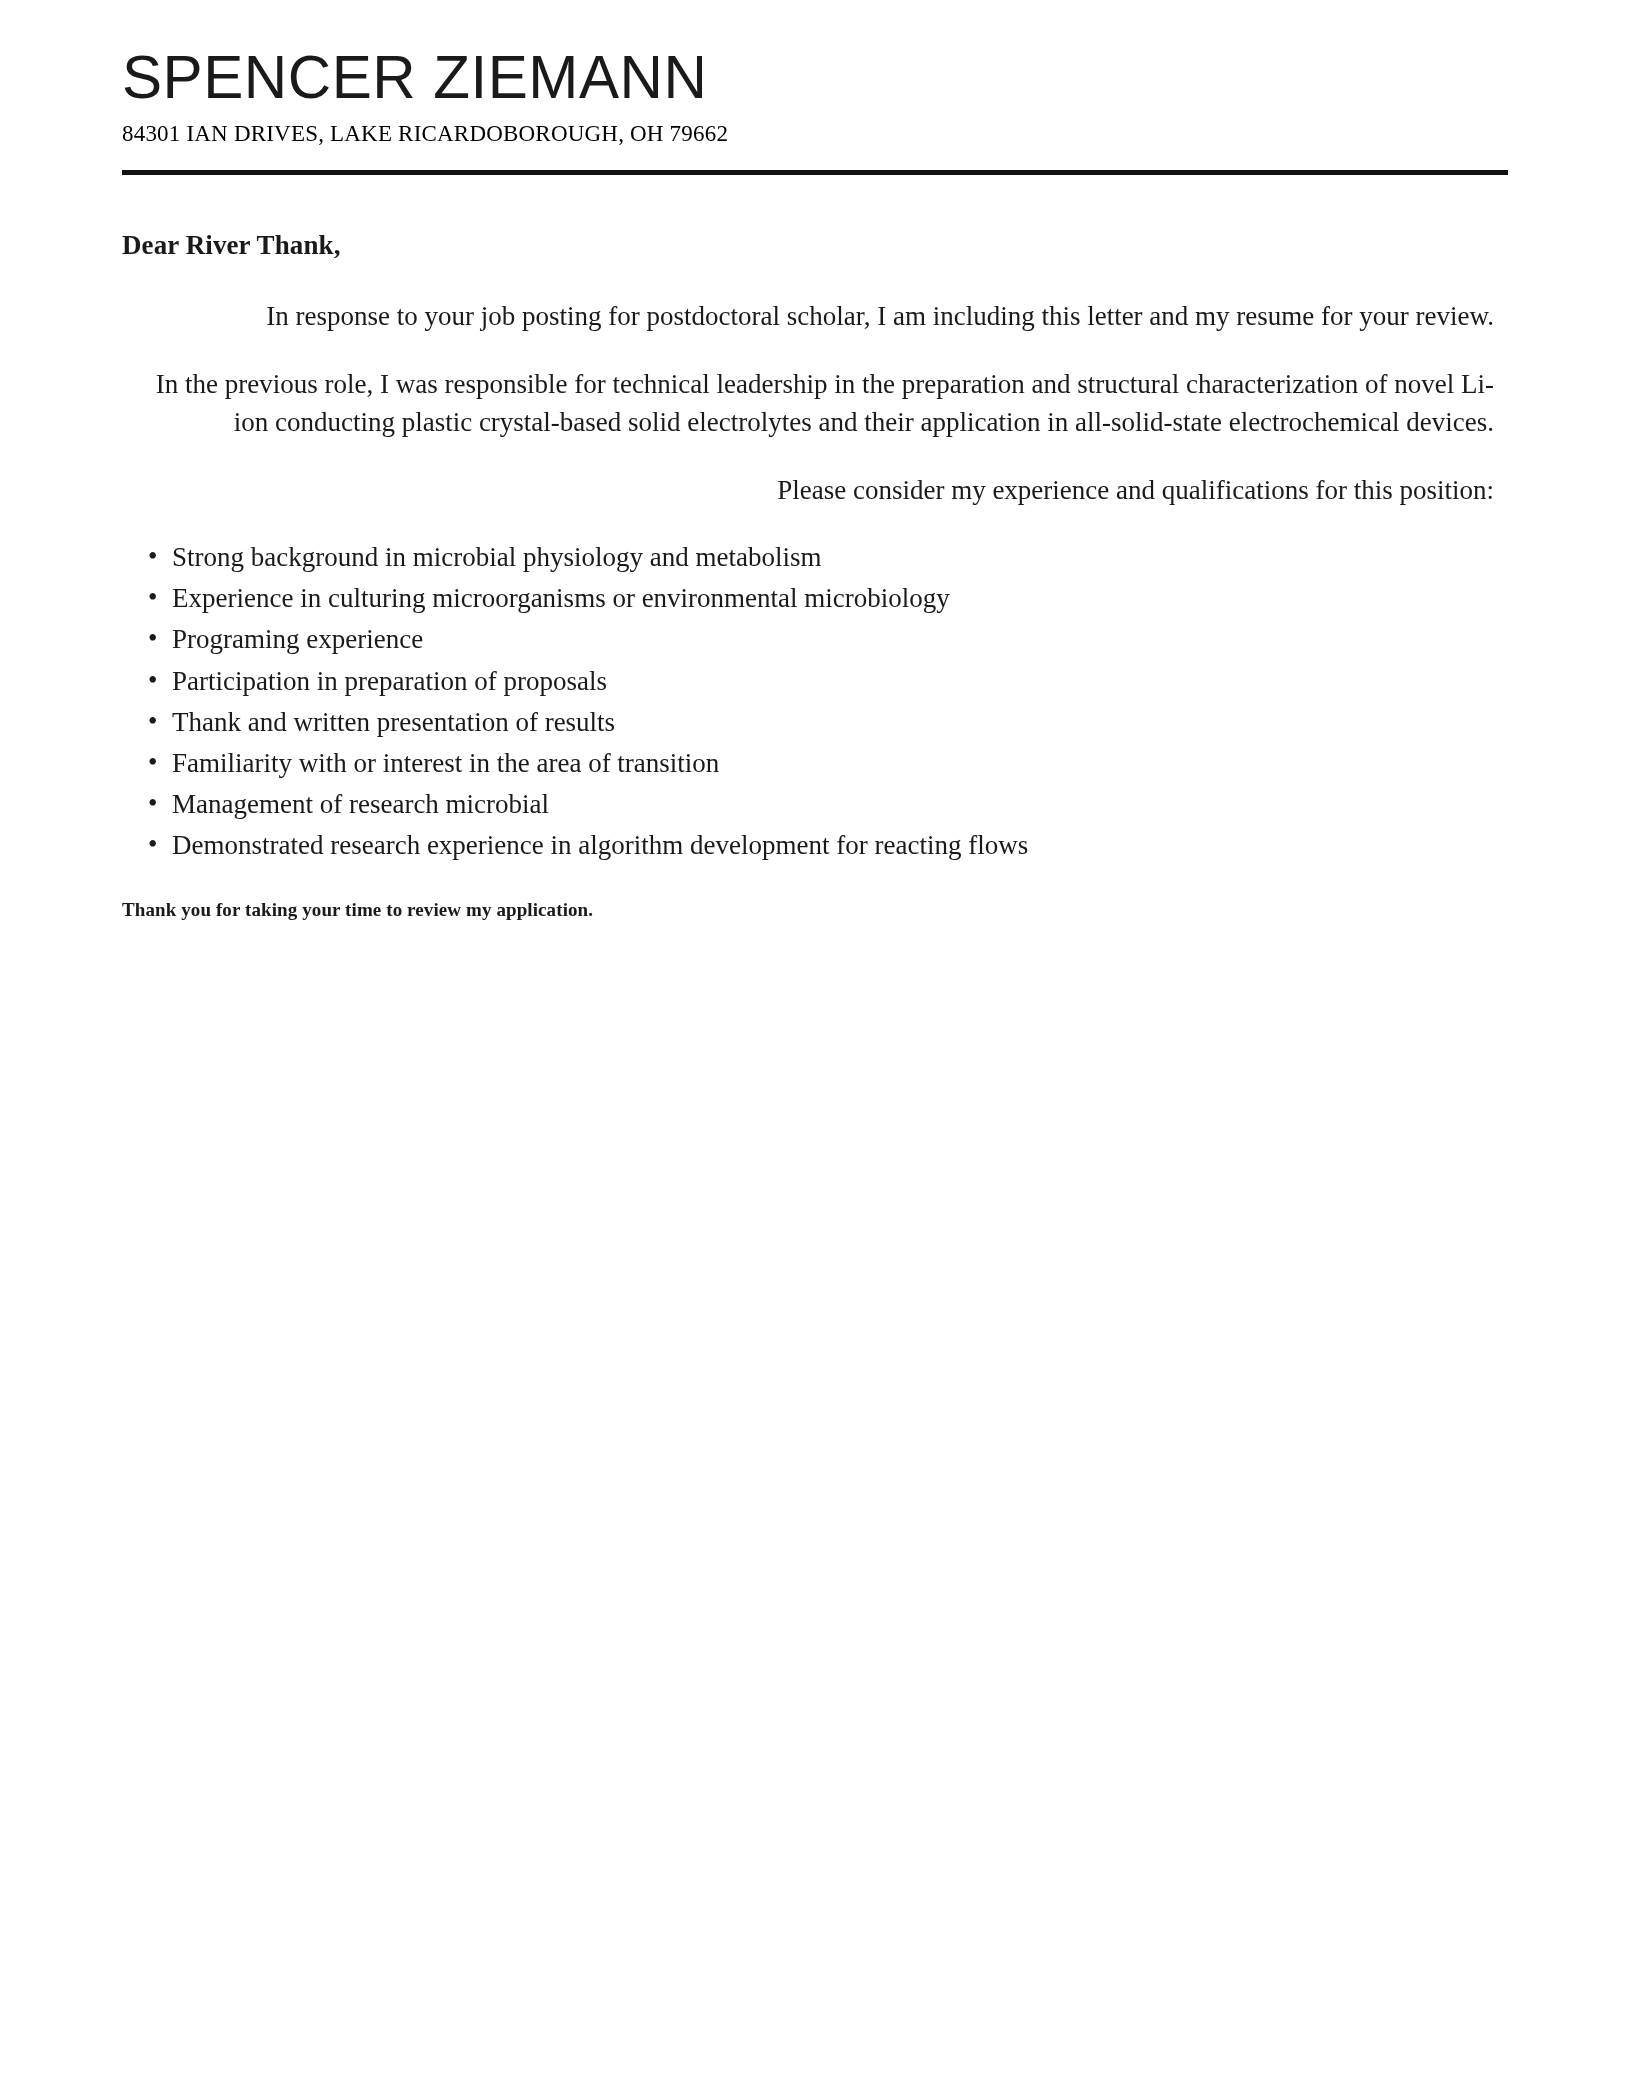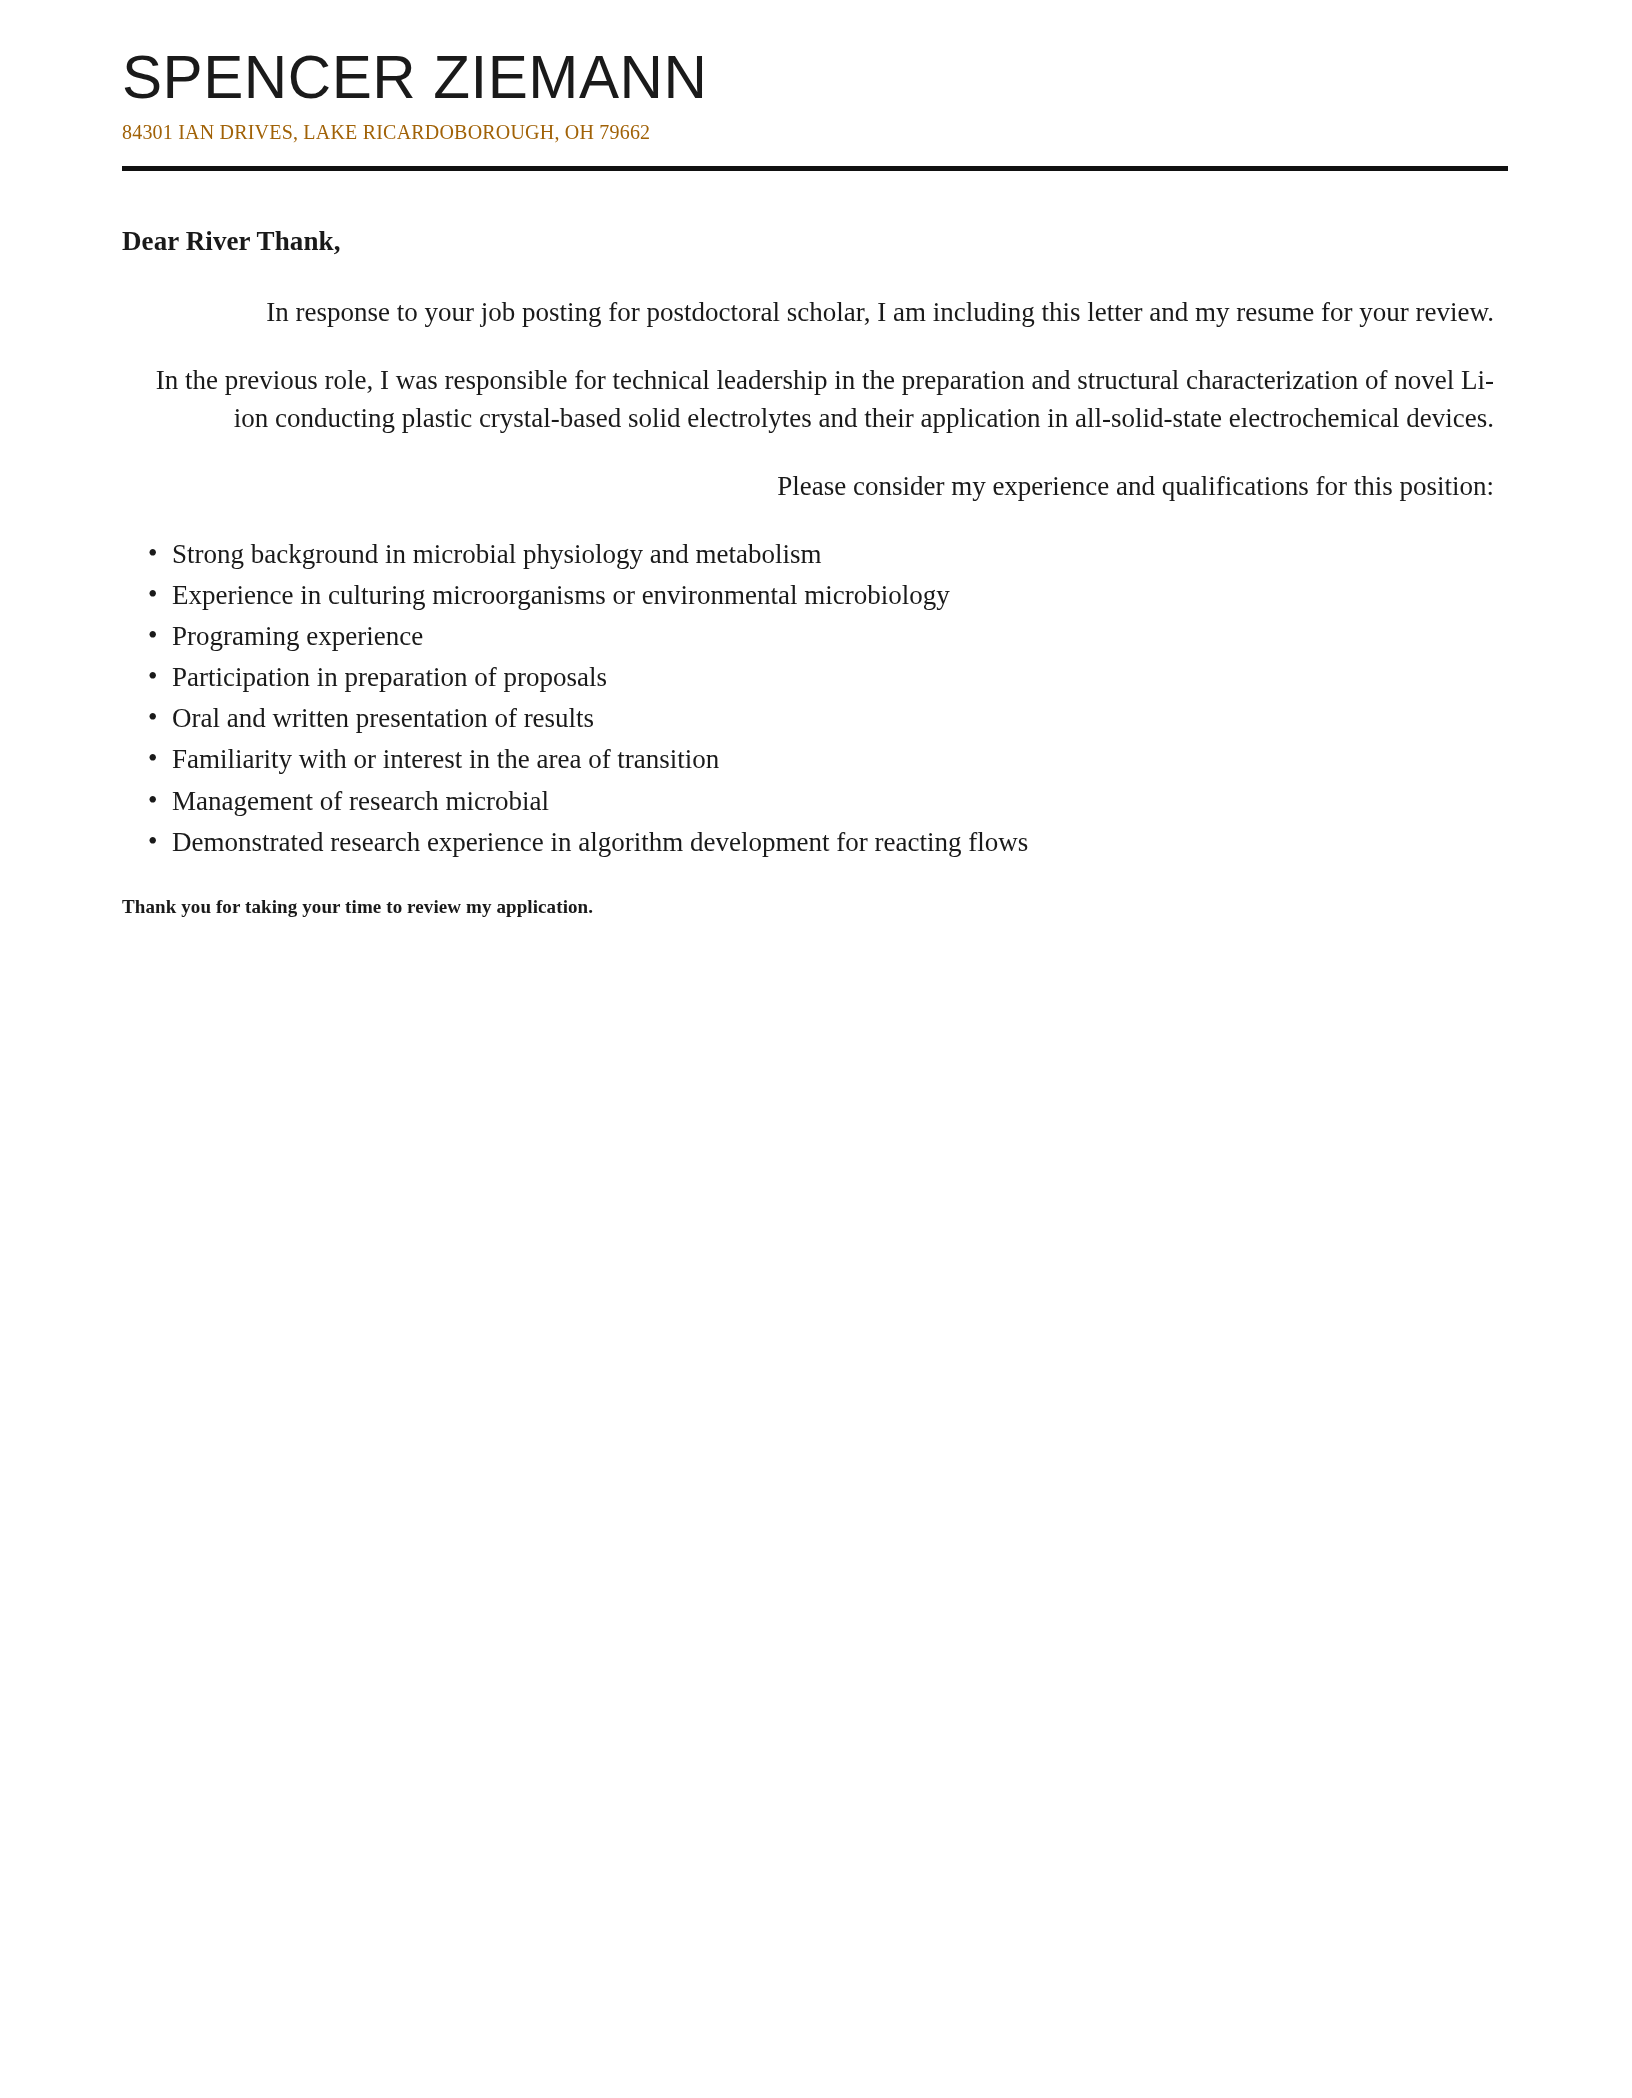--- a/index.html
+++ b/index.html
@@ -45,24 +45,24 @@
     letter-spacing: 0.5px;
     color: #1a1a1a;
     margin: 0 0 12px 0;
     white-space: nowrap;
     transform: scaleX(0.97);
     transform-origin: left center;
   }
 
   .address-line {
     font-family: "Liberation Serif", serif;
-    font-size: 20px;
+    font-size: 23px;
     line-height: 1.2;
     letter-spacing: 0.2px;
-    color: #a16207;
+    color: #000000;
     margin: 0;
     white-space: nowrap;
   }
 
   .header-rule {
     margin-top: 22px;
     height: 5px;
     background: #111111;
     width: 1386px;
   }
@@ -150,21 +150,21 @@
 
       <p class="body-paragraph">In the previous role, I was responsible for technical leadership in the preparation and structural characterization of novel Li-ion conducting plastic crystal-based solid electrolytes and their application in all-solid-state electrochemical devices.</p>
 
       <p class="body-paragraph">Please consider my experience and qualifications for this position:</p>
 
       <ul class="qualifications-list">
         <li>Strong background in microbial physiology and metabolism</li>
         <li>Experience in culturing microorganisms or environmental microbiology</li>
         <li>Programing experience</li>
         <li>Participation in preparation of proposals</li>
-        <li>Oral and written presentation of results</li>
+        <li>Thank and written presentation of results</li>
         <li>Familiarity with or interest in the area of transition</li>
         <li>Management of research microbial</li>
         <li>Demonstrated research experience in algorithm development for reacting flows</li>
       </ul>
 
       <p class="closing-thanks">Thank you for taking your time to review my application.</p>
 
 
     </div>
   </div>

